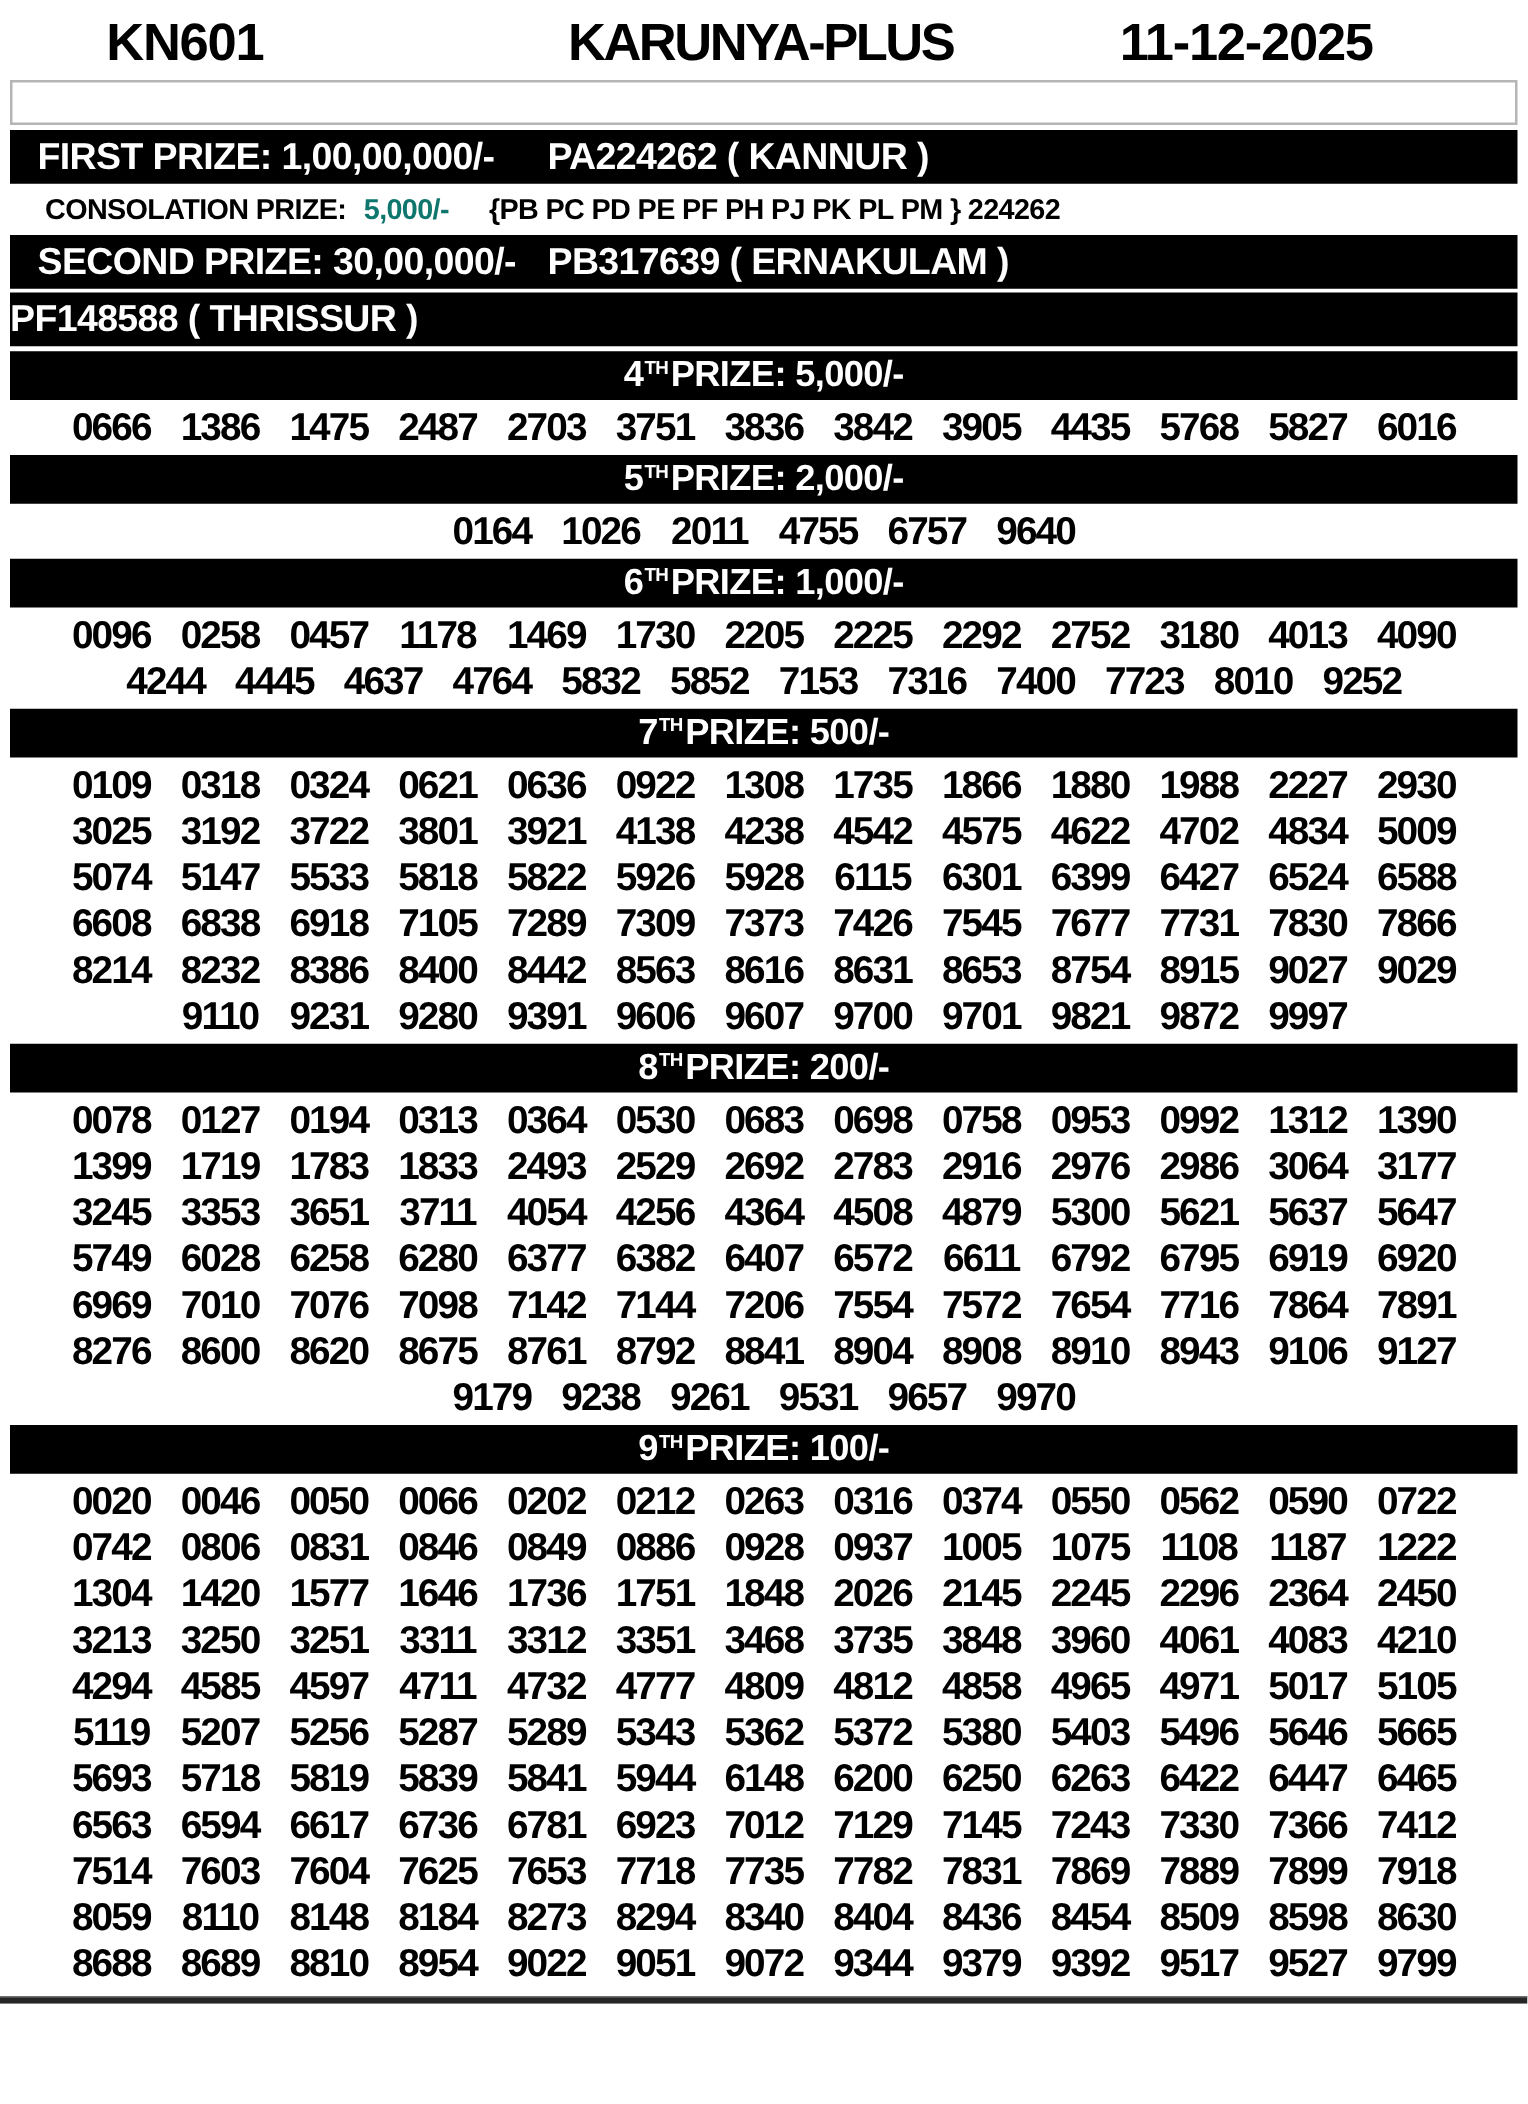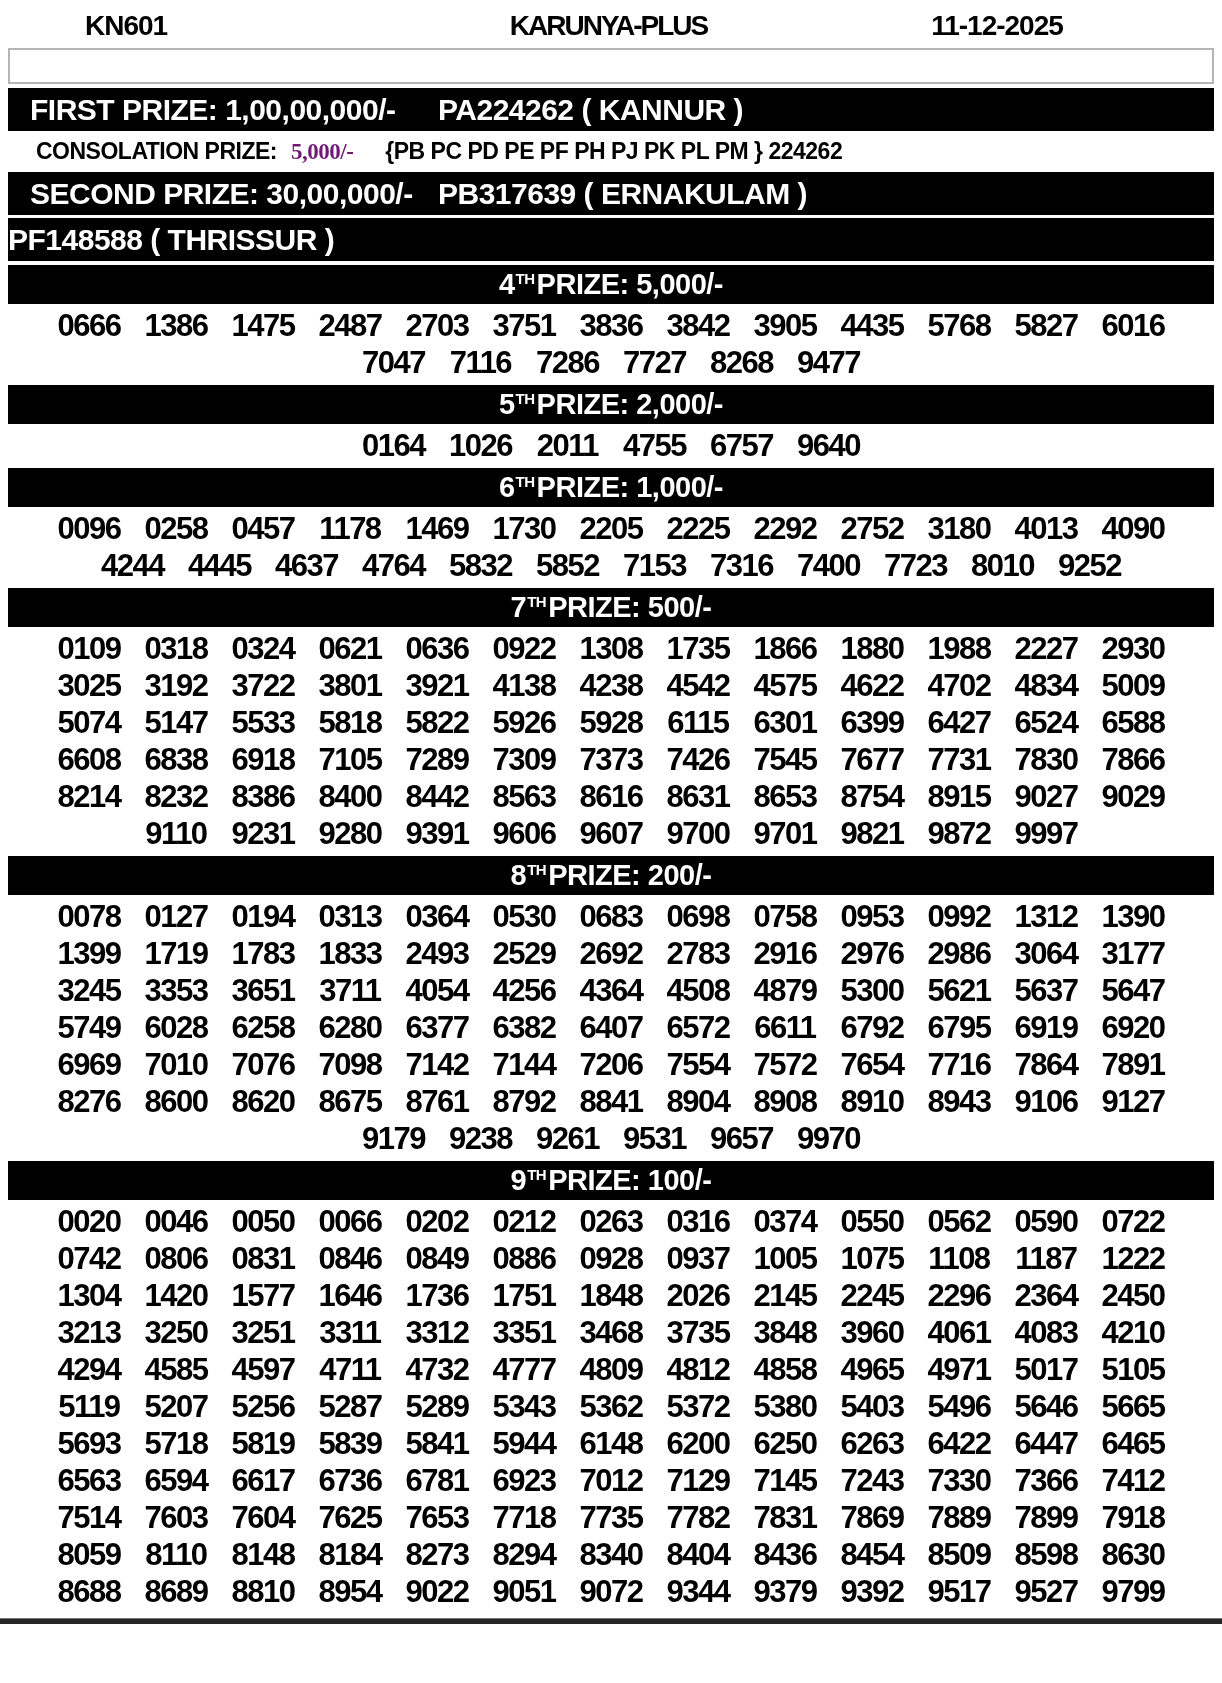--- a/index.html
+++ b/index.html
@@ -8,21 +8,21 @@
     width:1222px;
     font-family:"Liberation Sans", sans-serif;
     color:#000;
   }
   .sheet { width:1222px; }
 
   
   .hdr {
     display:flex; align-items:flex-start;
     padding:10px 60px 4px 85px;
-    font-weight:bold; font-size:28px; letter-spacing:-1px;
+    font-weight:bold; font-size:42px; letter-spacing:-1px;
   }
   .hdr .code  { width:300px; text-align:left; }
   .hdr .title { flex:1; text-align:center; letter-spacing:-2px; }
   .hdr .date  { width:330px; text-align:center; }
 
   
   .notice-box {
     margin:2px 8px 4px 8px; height:36px;
     background:#fff; border:2px solid #b5b5b5;
   }
@@ -35,21 +35,21 @@
   }
   .bar .lbl { padding-left:22px; width:430px; white-space:nowrap; }
   .bar .win { white-space:nowrap; }
 
   
   .consolation {
     padding:4px 8px 4px 36px;
     font-weight:bold; font-size:23px; letter-spacing:-0.5px;
     display:flex; gap:14px; align-items:baseline; white-space:nowrap;
   }
-  .consolation .amount { color:#701a75;font-family:Liberation Serif, serif; }
+  .consolation .amount { color:#0f766e; }
   .consolation .series { margin-left:18px; }
 
   
   .sec-hdr {
     margin:4px 8px 3px 8px; background:#000; color:#fff;
     height:39px; display:flex; align-items:center; justify-content:center;
     font-weight:bold; font-size:29px; letter-spacing:-0.5px;
   }
   .sec-hdr sup { font-size:15px; line-height:0; margin:-12px 2px 0 1px; }
 
@@ -111,28 +111,20 @@
           <span class="num">2703</span>
           <span class="num">3751</span>
           <span class="num">3836</span>
           <span class="num">3842</span>
           <span class="num">3905</span>
           <span class="num">4435</span>
           <span class="num">5768</span>
           <span class="num">5827</span>
           <span class="num">6016</span>
         </div>
-        <div class="num-row">
-          <span class="num">7047</span>
-          <span class="num">7116</span>
-          <span class="num">7286</span>
-          <span class="num">7727</span>
-          <span class="num">8268</span>
-          <span class="num">9477</span>
-        </div>
       </div>
   </div>
 
   <div>
     <div class="sec-hdr">
       <span>5</span>
         <sup>TH</sup>
         <span> PRIZE: 2,000/-</span>
     </div>
     <div class="num-grid">

